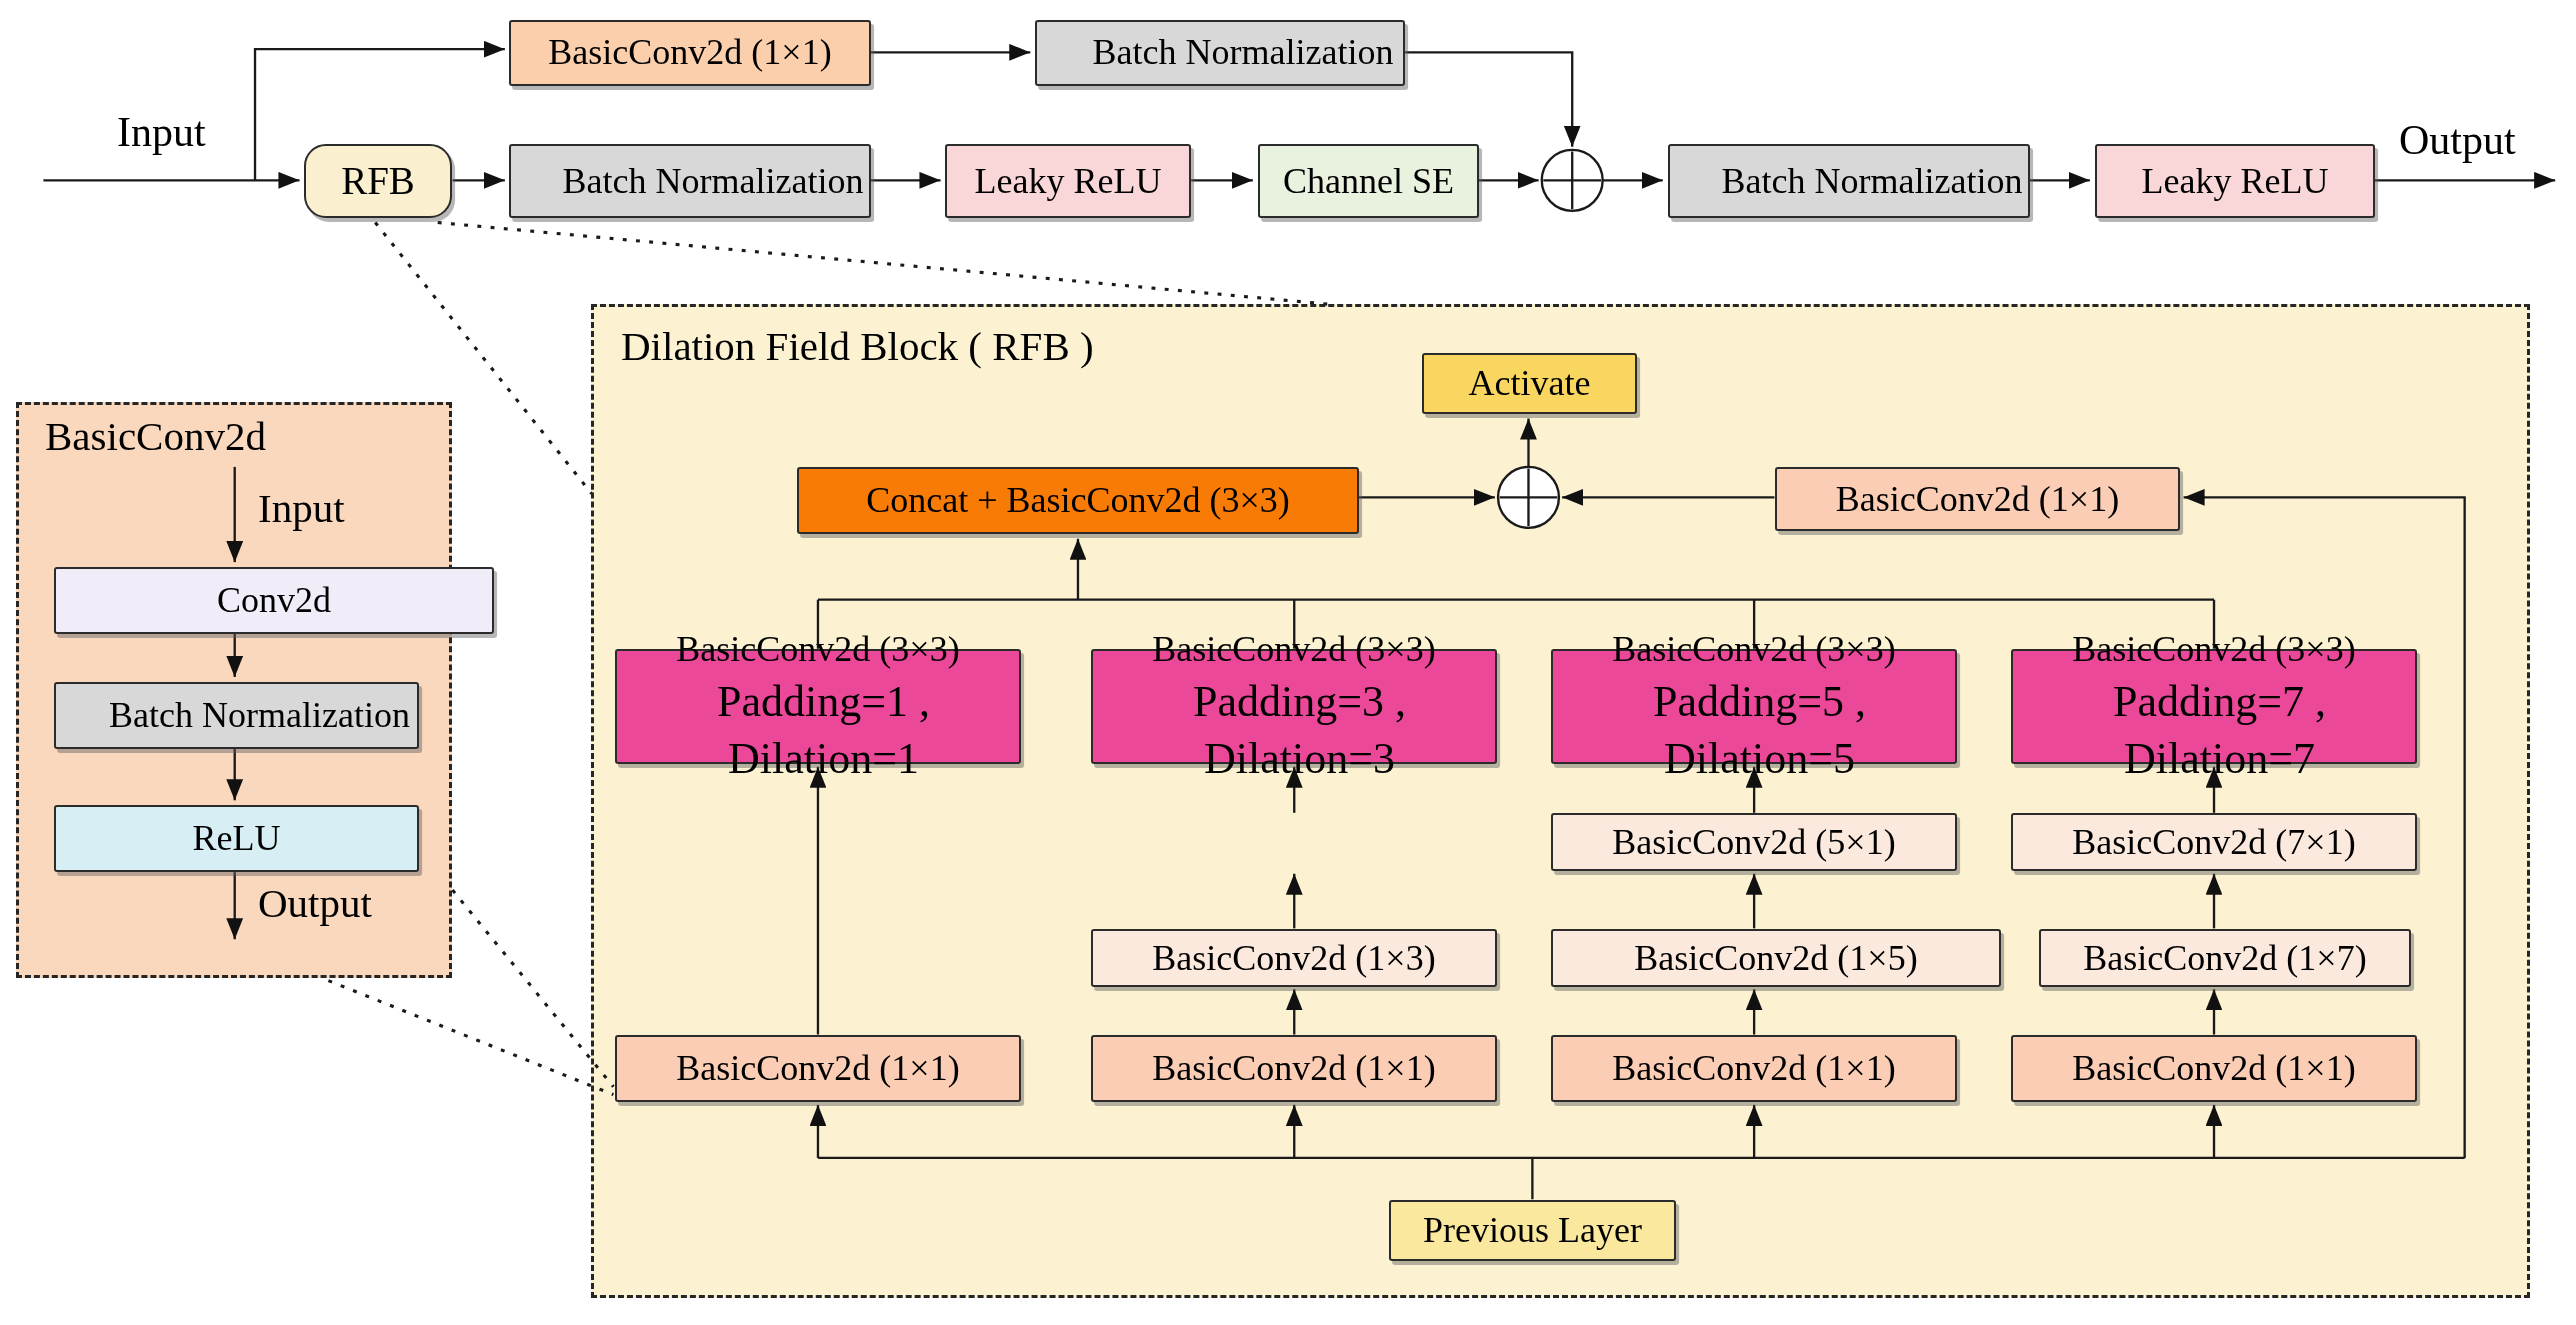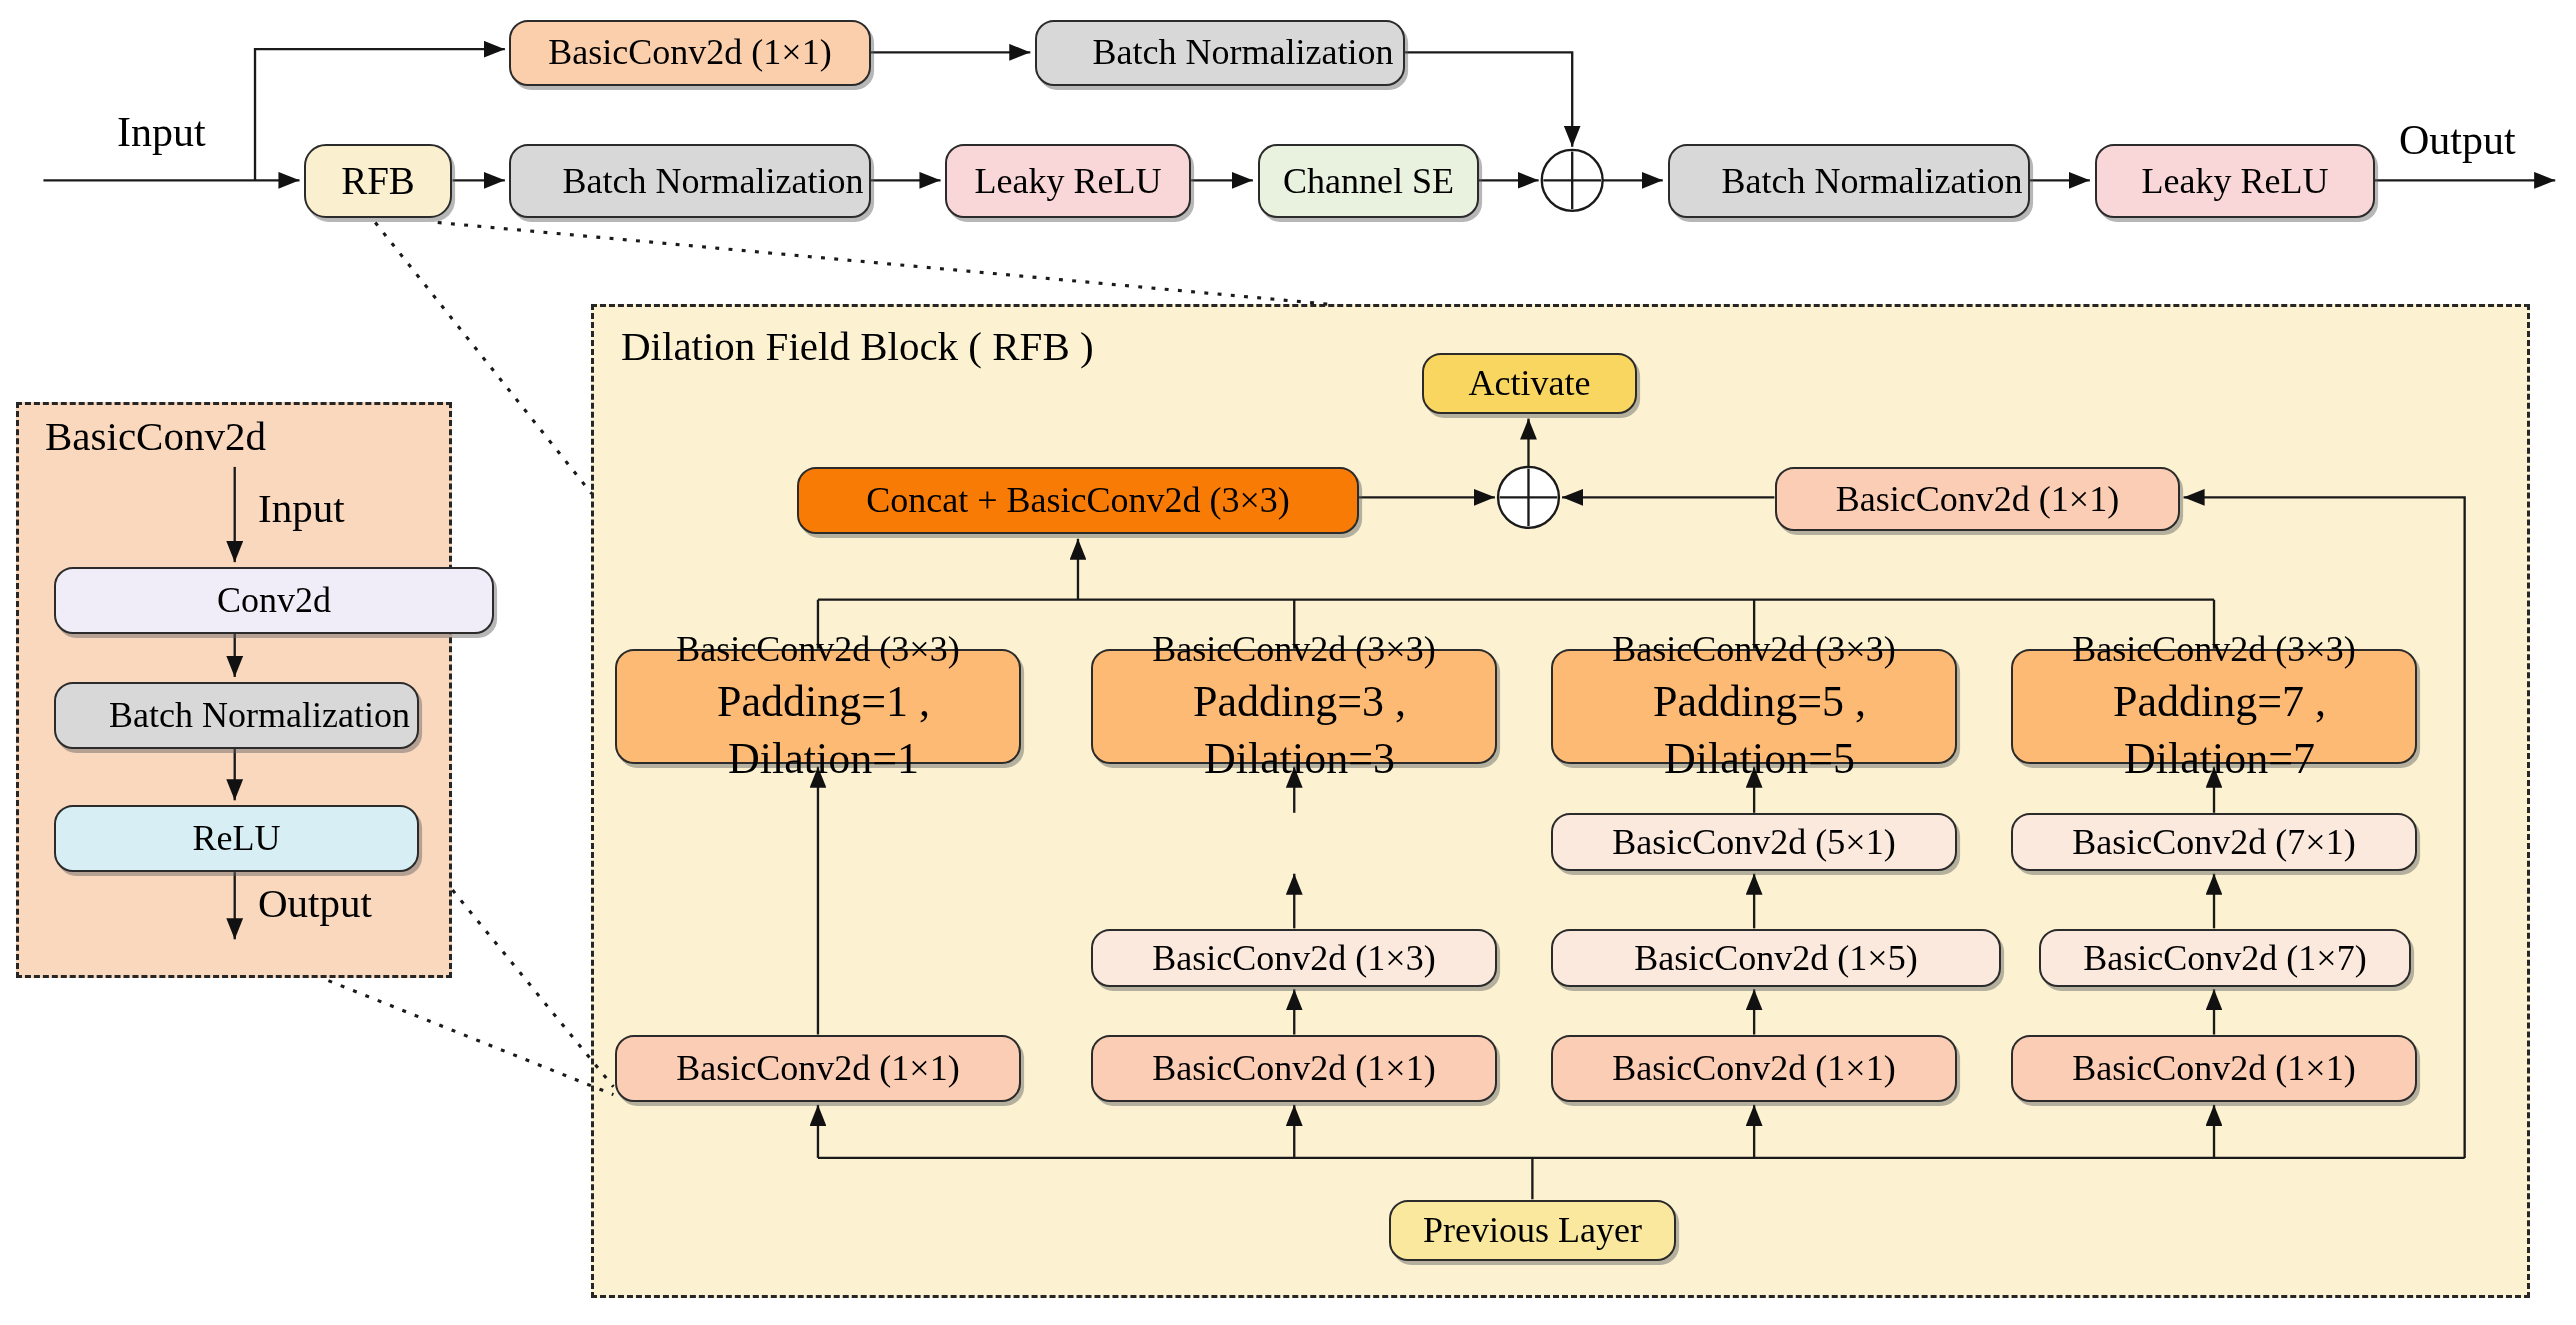--- a/index.html
+++ b/index.html
@@ -3,36 +3,36 @@
 <meta charset="utf-8">
 <style>
   html,body{margin:0;padding:0;background:#ffffff;}
   #canvas{
     position:relative;width:2576px;height:1325px;background:#ffffff;overflow:hidden;
     font-family:"Liberation Serif","DejaVu Serif",serif;color:#000;
   }
   #wires{position:absolute;left:0;top:0;z-index:1;}
   .node{
     position:absolute;box-sizing:border-box;z-index:2;
-    border:2.3px solid #2b2b2b;border-radius:19px;
+    border:2.3px solid #2b2b2b;border-radius:3px;
     display:flex;flex-direction:column;align-items:center;justify-content:center;
     font-size:36px;line-height:1.3;text-align:center;
     box-shadow:3.1px 3.9px 0 rgba(95,95,95,.45);
   }
   .panel{
     position:absolute;box-sizing:border-box;z-index:0;
     border:3.9px dashed #262626;
   }
   .flabel{position:absolute;z-index:2;font-size:42px;}
   .ptitle{position:absolute;z-index:2;font-size:41px;}
   .sub{font-size:44px;margin-left:11px;}
   
   .c-salmon {background:#FBCFAC;}
   .c-salmon2{background:#FACDB4;}
-  .c-deep   {background:#fdba74;}
+  .c-deep   {background:#ec4899;}
   .c-lpink  {background:#FBE9DD;}
   .c-gray   {background:#D8D8D8;padding-left:46px;}
   .c-pink   {background:#F9D7D8;}
   .c-green  {background:#E9F1DF;}
   .c-cream  {background:#FAF0CF;}
   .c-gold   {background:#F8D65F;}
   .c-yellow {background:#FAE89E;}
   .c-orange {background:#F87B06;}
   .c-lav    {background:#F0ECF8;}
   .c-cyan   {background:#D6EEF4;}

